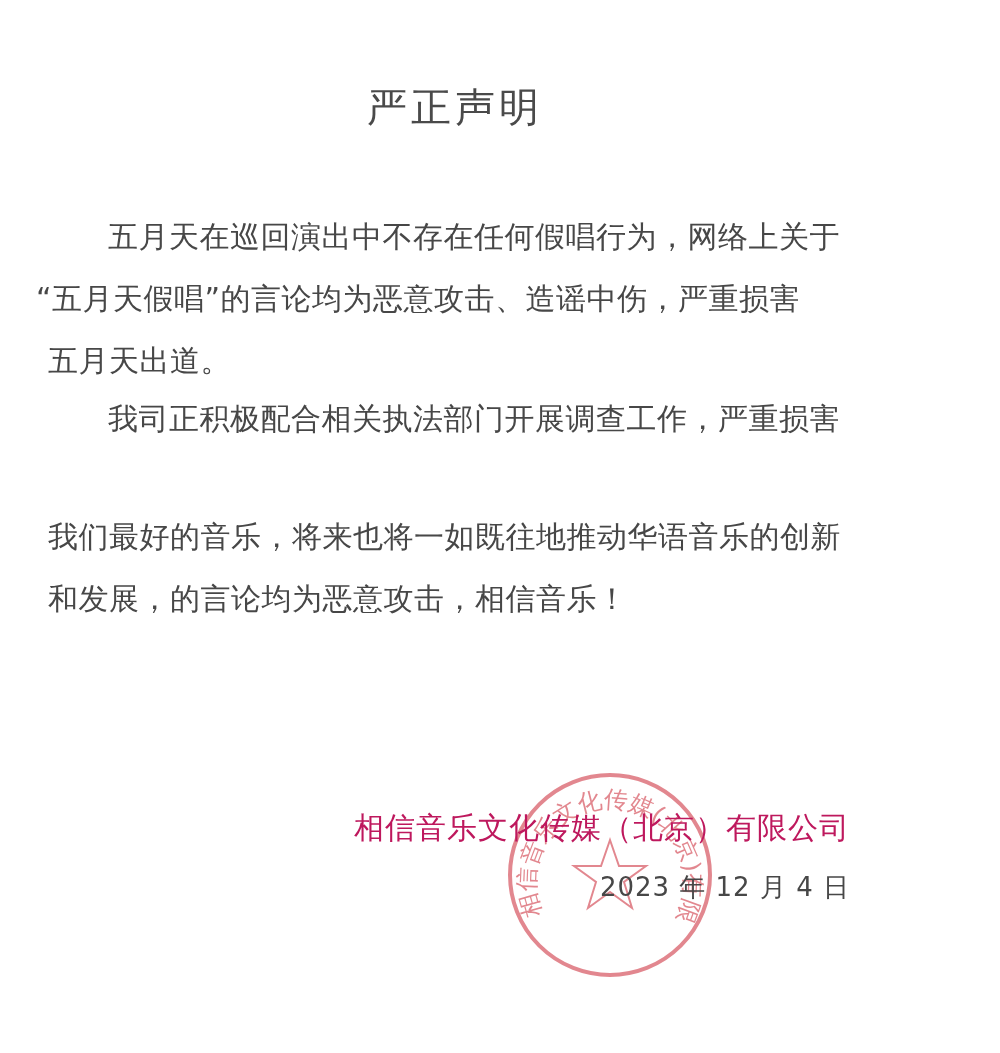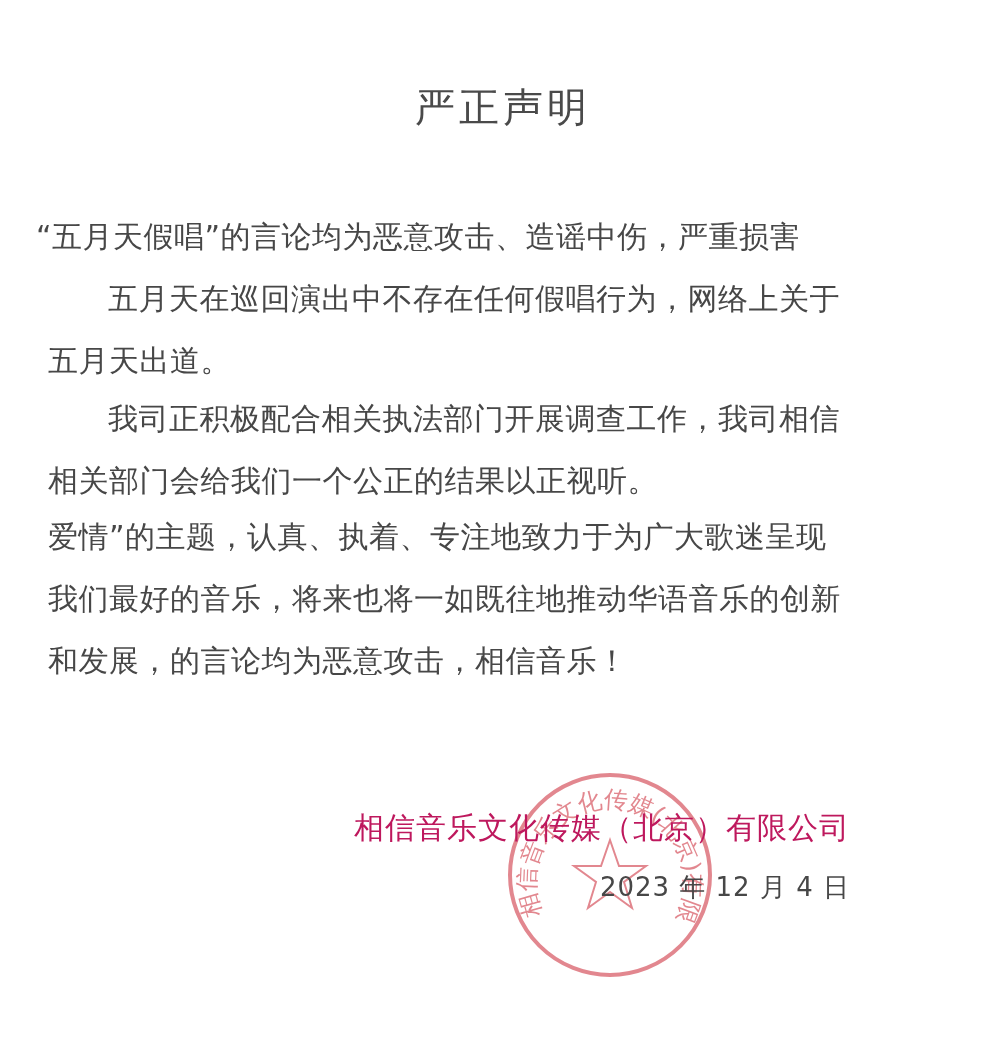--- a/index.html
+++ b/index.html
@@ -3,21 +3,21 @@
   <meta charset="utf-8">
   <style>
     html, body { margin: 0; padding: 0; }
     body {
       width: 1000px; height: 1053px; background: #ffffff;
       position: relative; overflow: hidden;
       font-family: "DejaVu Sans", sans-serif; color: #444444;
     }
     .title {
       position: absolute; left: 0; width: 910px; top: 80px;
-      text-align: center; font-size: 40px; letter-spacing: 4px; color: #4a4a4a; padding-left: 48px;
+      text-align: center; font-size: 40px; letter-spacing: 4px; color: #4a4a4a;
     }
     .para {
       position: absolute; left: 48px; width: 820px;
       font-size: 30px; line-height: 62px; color: #474747;
       text-indent: 60px; letter-spacing: 0.5px;
     }
     .p1 { top: 206px; }
     .p2 { top: 388px; }
     .p3 { top: 506px; }
     .line { display: block; white-space: nowrap; }
@@ -34,32 +34,30 @@
       pointer-events: none; opacity: 0.75;
     }
   </style>
 </head>
 <body>
 
 <div>
   <div class="title">严正声明</div>
 
   <div class="para p1">
+    <span class="line">五月天在巡回演出中不存在任何假唱行为，网络上关于</span>
     <span class="line" style="text-indent:-12px">“五月天假唱”的言论均为恶意攻击、造谣中伤，严重损害</span>
-    <span class="line">五月天在巡回演出中不存在任何假唱行为，网络上关于</span>
     <span class="line" style="text-indent:0">五月天出道。</span>
   </div>
 
   <div class="para p2">
-    <span class="line">我司正积极配合相关执法部门开展调查工作，我司相信</span>
-    <span class="line" style="text-indent:0">相关部门会给我们一个公正的结果以正视听。</span>
+    <span class="line">我司正积极配合相关执法部门开展调查工作，严重损害</span>
   </div>
 
   <div class="para p3">
-    <span class="line" style="text-indent:0">爱情”的主题，认真、执着、专注地致力于为广大歌迷呈现</span>
     <span class="line" style="text-indent:0">我们最好的音乐，将来也将一如既往地推动华语音乐的创新</span>
     <span class="line" style="text-indent:0">和发展，的言论均为恶意攻击，相信音乐！</span>
   </div>
 
   <svg class="seal" viewBox="0 0 210 210">
     <defs>
       <path id="sealArc" d="M 40 150 A 75 75 0 1 1 170 150"></path>
     </defs>
     <circle cx="105" cy="105" r="100" fill="none" stroke="#d9606a" stroke-width="4"></circle>
     <text font-size="24" fill="#d9606a" font-family="DejaVu Sans, sans-serif">

